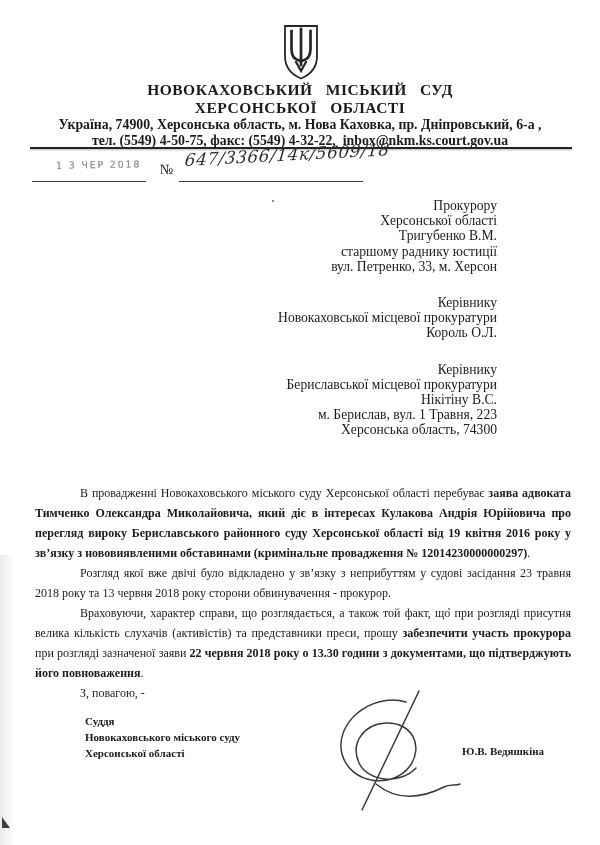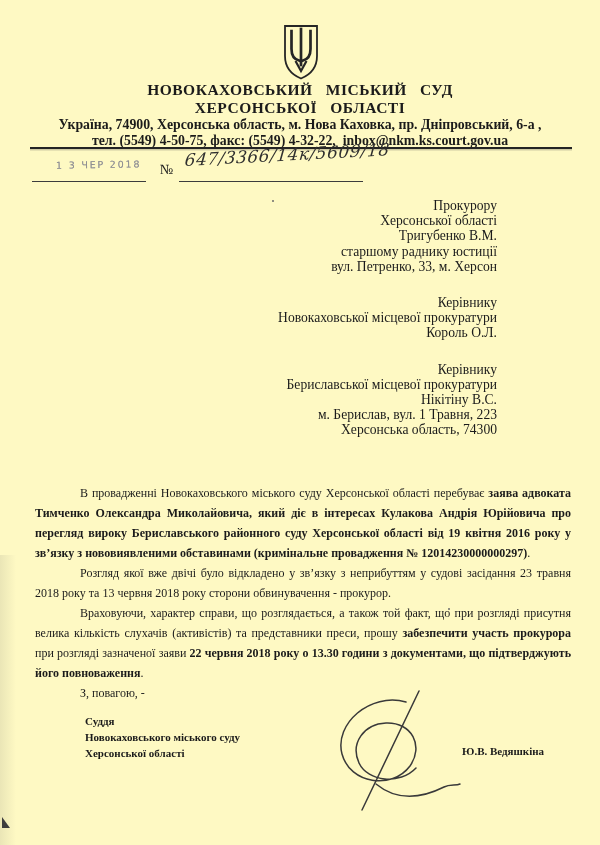--- a/index.html
+++ b/index.html
@@ -1,21 +1,21 @@
 <!DOCTYPE html>
 <html><head>
 <meta charset="utf-8">
 <style>
   * { box-sizing: border-box; }
   html, body { margin: 0; padding: 0; background: #e8e8e8; }
   .page {
     position: relative;
     width: 600px; height: 845px;
     margin: 0 auto;
-    background: #fef9c3;
+    background: #ffffff;
     font-family: "Liberation Serif", serif;
     color: #1b1b1b;
     overflow: hidden;
   }
 
   
   .emblem { position: absolute; left: 282px; top: 24px; width: 38px; height: 57px; }
   .center-line { position: absolute; left: 0; width: 600px; text-align: center; font-weight: bold; white-space: pre; }
   .court-line1 { top: 81px;  font-size: 15.5px; letter-spacing: 0.5px; }
   .court-line2 { top: 99px;  font-size: 15.5px; letter-spacing: 0.5px; }

